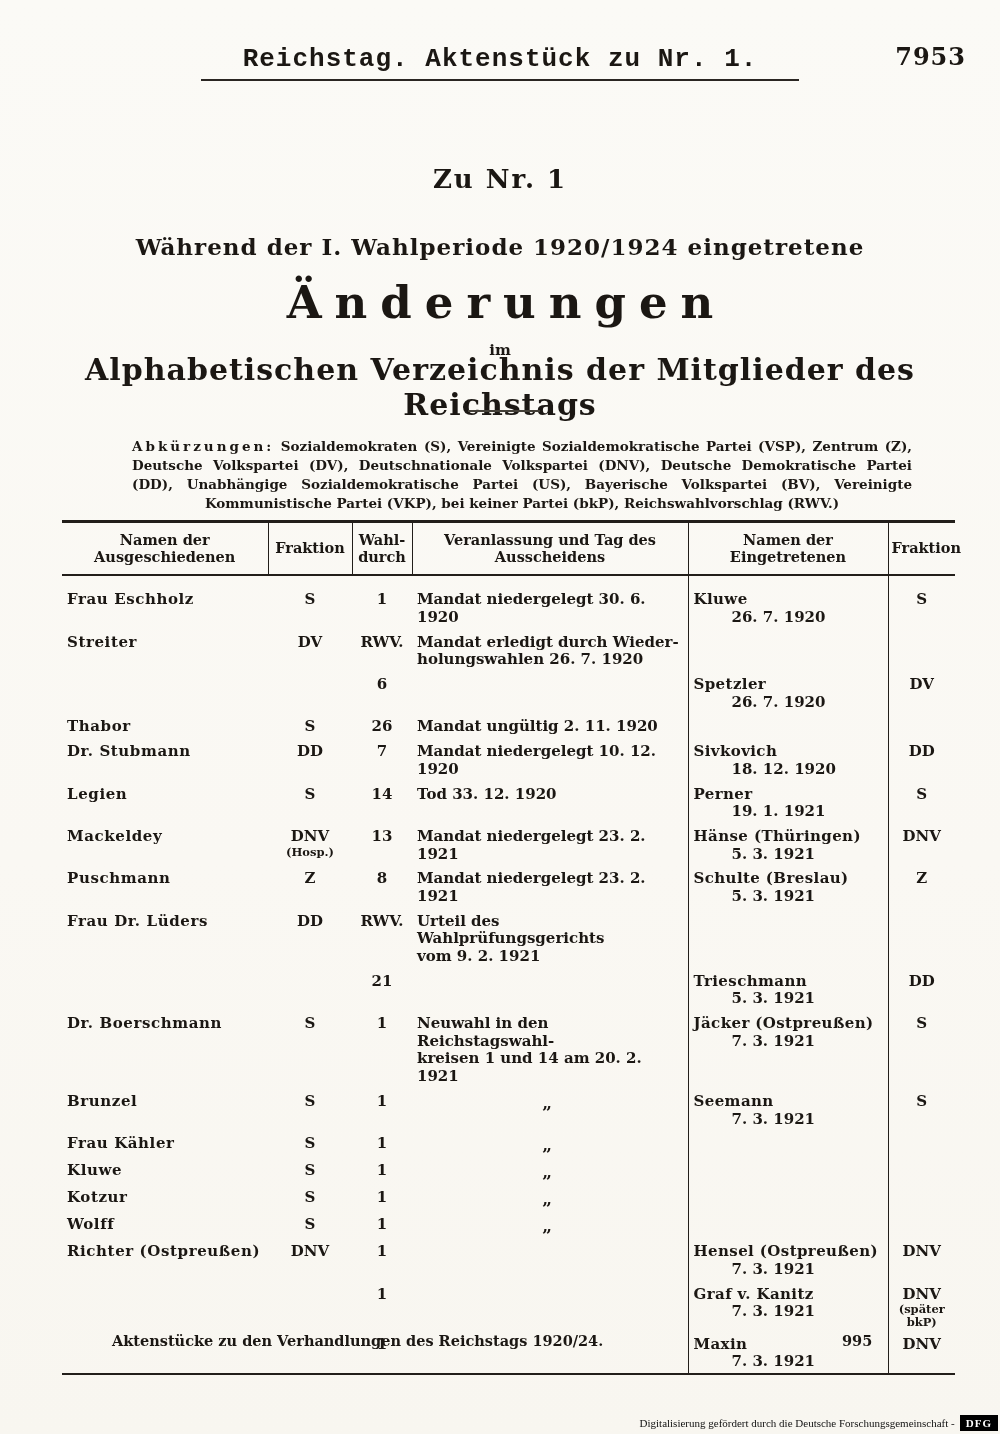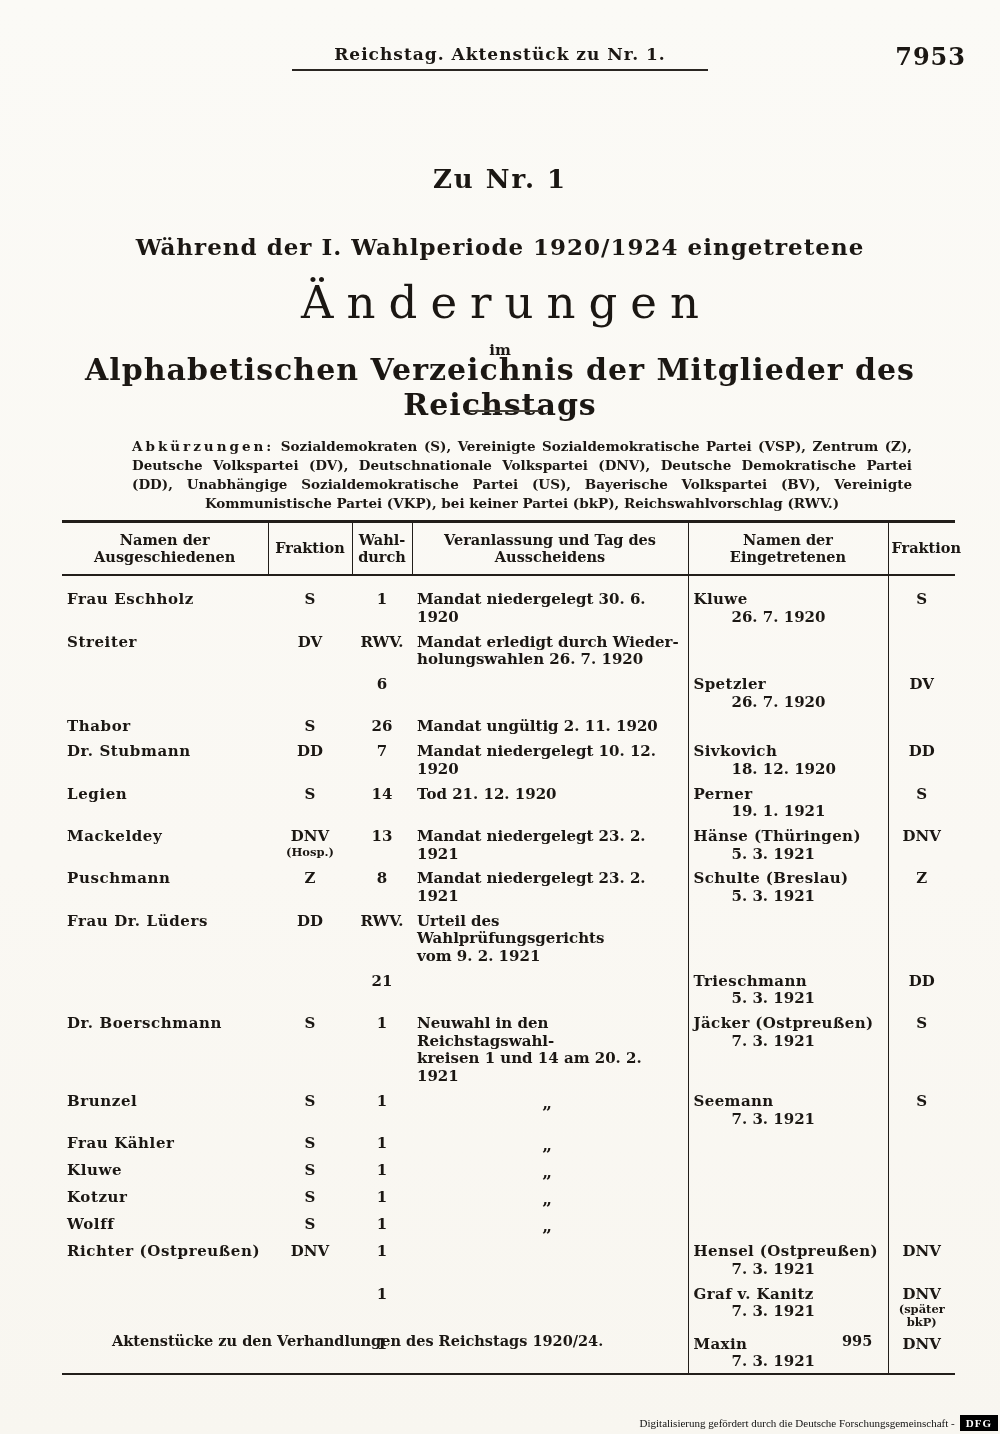--- a/index.html
+++ b/index.html
@@ -12,32 +12,33 @@
     background: linear-gradient(180deg, #fbfaf6 0%, #faf8f3 60%, #f8f6f0 100%);
     color: #1b1713;
     font-family: "DejaVu Serif", "Liberation Serif", serif;
     overflow: hidden;
   }
   .centered { position: absolute; left: 0; width: 100%; text-align: center; }
 
   .running-header { top: 44px; }
   .running-header .txt {
     display: inline-block;
-    font-size: 17px; font-weight: bold; letter-spacing: 1px;
+    font-size: 26px; font-weight: bold; letter-spacing: 1px;
     padding: 0 42px 5px;
     border-bottom: 2px solid #2a2622;
+    font-family: Liberation Mono, monospace;
   }
   .page-number {
     position: absolute; top: 42px; right: 34px;
     font-size: 24px; font-weight: bold; letter-spacing: 1px;
   }
 
   .zu-nr   { top: 164px; font-size: 26px; font-weight: bold; letter-spacing: 2px; }
   .pretitle{ top: 233px; font-size: 23px; font-weight: bold; letter-spacing: 1px; }
-  .main-title { top: 276px; font-size: 45px; font-weight: normal; letter-spacing: 13px; padding-left: 13px; }
+  .main-title { top: 276px; font-size: 45px; font-weight: bold; letter-spacing: 13px; padding-left: 13px; }
   .infix   { top: 341px; font-size: 15px; font-weight: bold; }
   .subtitle{ top: 352px; font-size: 30px; font-weight: bold; letter-spacing: 1px; }
   .title-dash {
     position: absolute; top: 410px; left: 468px; width: 72px;
     border-top: 2px solid #444038;
   }
 
   .abbrev {
     position: absolute; top: 437px; left: 132px; width: 780px;
     font-size: 13.5px; font-weight: bold; line-height: 1.42;
@@ -203,21 +204,21 @@
           <td class="c-f">
             <div class="f-main">DD</div>
           </td>
         </tr>
         <tr>
           <td class="c-out">Legien</td>
           <td class="c-f">
             <div class="f-main">S</div>
           </td>
           <td class="c-wk">14</td>
-          <td class="c-reason">Tod 21. 12. 1920</td>
+          <td class="c-reason">Tod 33. 12. 1920</td>
           <td class="c-in">
             <div class="in-name">Perner</div>
             <div class="in-date">19. 1. 1921</div>
           </td>
           <td class="c-f">
             <div class="f-main">S</div>
           </td>
         </tr>
         <tr>
           <td class="c-out">Mackeldey</td>

